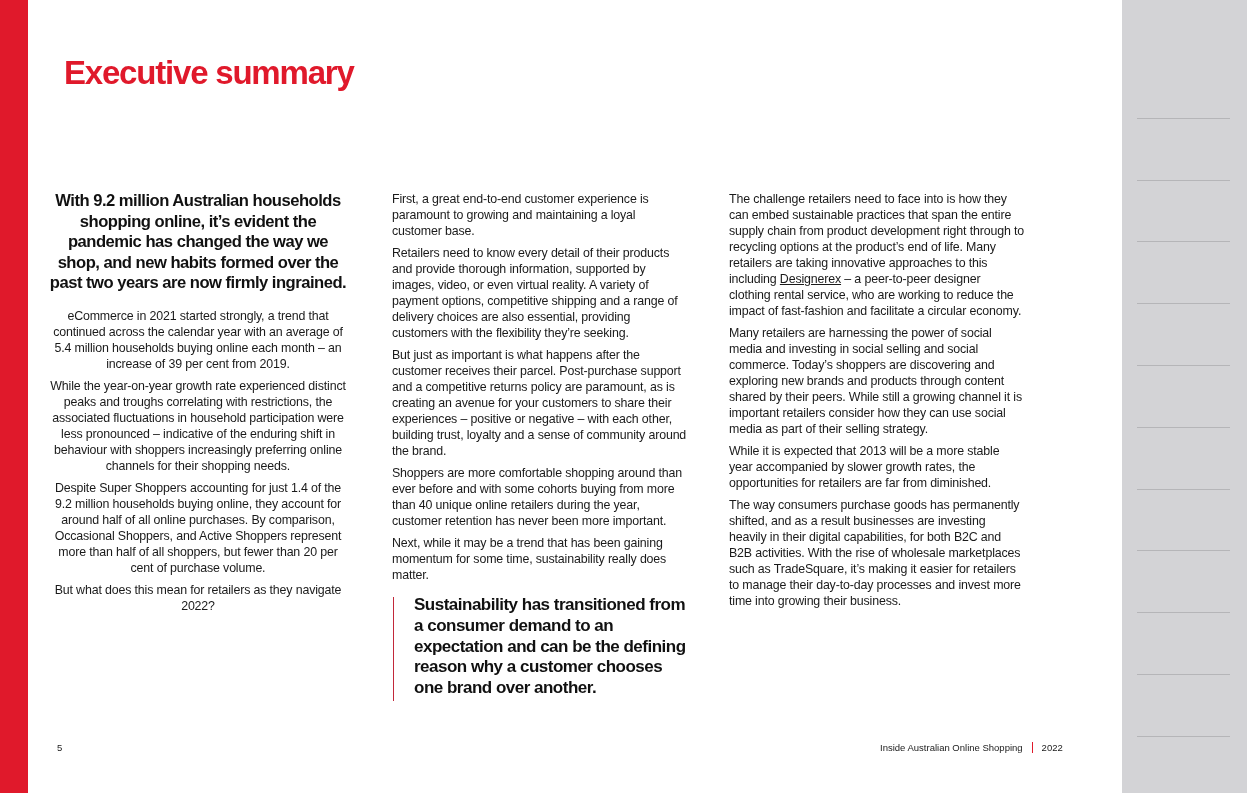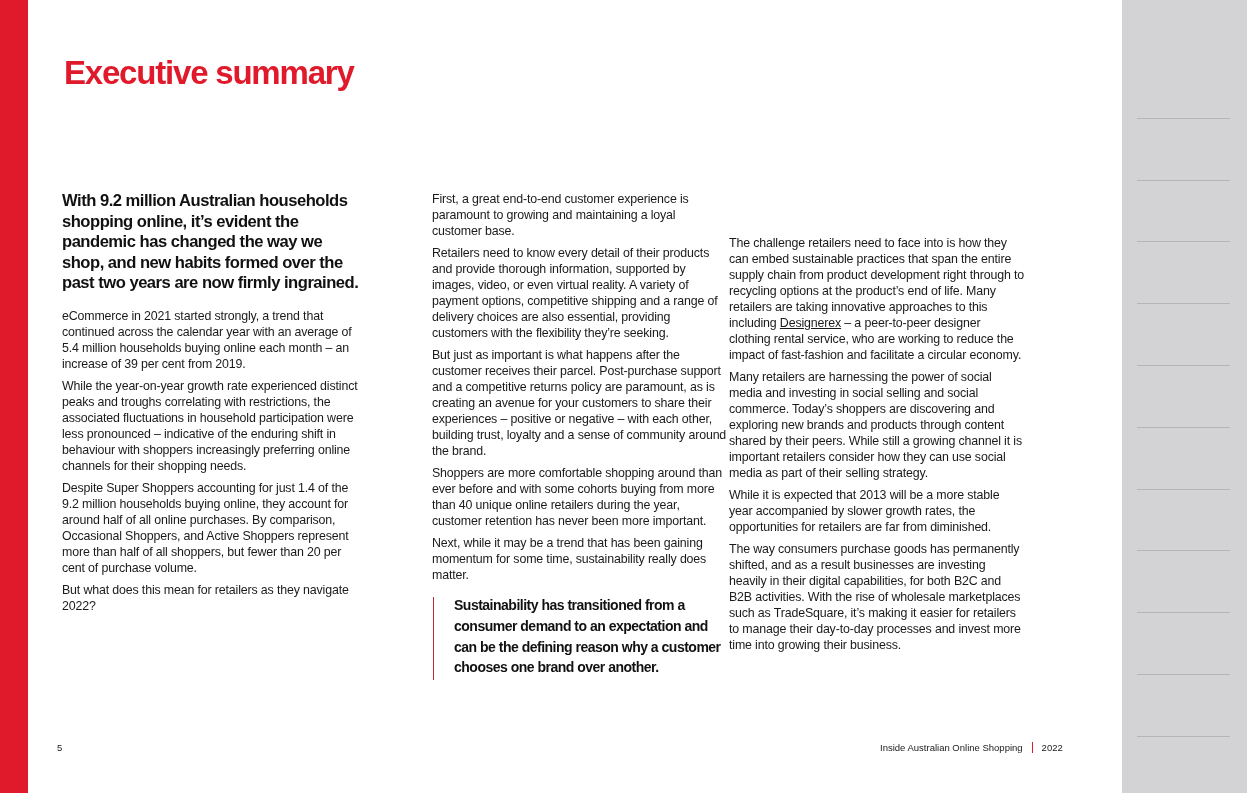--- a/index.html
+++ b/index.html
@@ -10,31 +10,31 @@
   }
   .red-bar { position:absolute; left:0; top:0; width:28px; height:793px; background:#e0192b; }
   .side-panel { position:absolute; left:1122px; top:0; width:125px; height:793px; background:#d3d3d6; }
   .side-line { position:absolute; left:15px; width:93px; height:1px; background:#b5b5b8; }
 
   .title {
     position:absolute; left:64px; top:54px; margin:0;
     font-size:33px; font-weight:700; color:#e0192b; letter-spacing:-1.2px;
   }
   .col { position:absolute; top:191px; width:300px; font-size:12.4px; line-height:16px; letter-spacing:-0.15px; }
-  .col1 { left:62px; width:300px; }
-  .col2 { left:392px; width:295px;margin-left:40px; }
-  .col3 { left:729px; width:295px;margin-top:44px; }
+  .col1 { left:48px; width:300px;text-align:center; }
+  .col2 { left:392px; width:295px; }
+  .col3 { left:729px; width:295px; }
   .col p { margin:0 0 6px 0; }
   .lead {
     font-size:16.6px; font-weight:700; line-height:20.6px; letter-spacing:-0.5px;
     margin:0 0 14px 0 !important; color:#111;
   }
   .pullquote {
     position:relative; margin:12px 0 0 0; padding:0 0 0 22px;
-    font-size:14px; font-weight:700; line-height:20.8px; letter-spacing:-0.5px; color:#111;
+    font-size:17px; font-weight:700; line-height:20.8px; letter-spacing:-0.5px; color:#111;
   }
   .pullquote .qbar { position:absolute; left:1px; top:2px; bottom:-2px; width:1px; background:#c2283a; }
   .link { text-decoration:underline; color:#1a1a1a; cursor:pointer; }
 
   .page-num { position:absolute; left:57px; top:742px; font-size:9.5px; color:#1a1a1a; }
   .footer { position:absolute; left:880px; top:742px; font-size:9.5px; color:#1a1a1a; display:flex; align-items:flex-start; }
   .footer .sep { display:inline-block; width:1px; height:11px; background:#e0192b; margin:0 9px; }
 </style>
 </head>
 <body>

